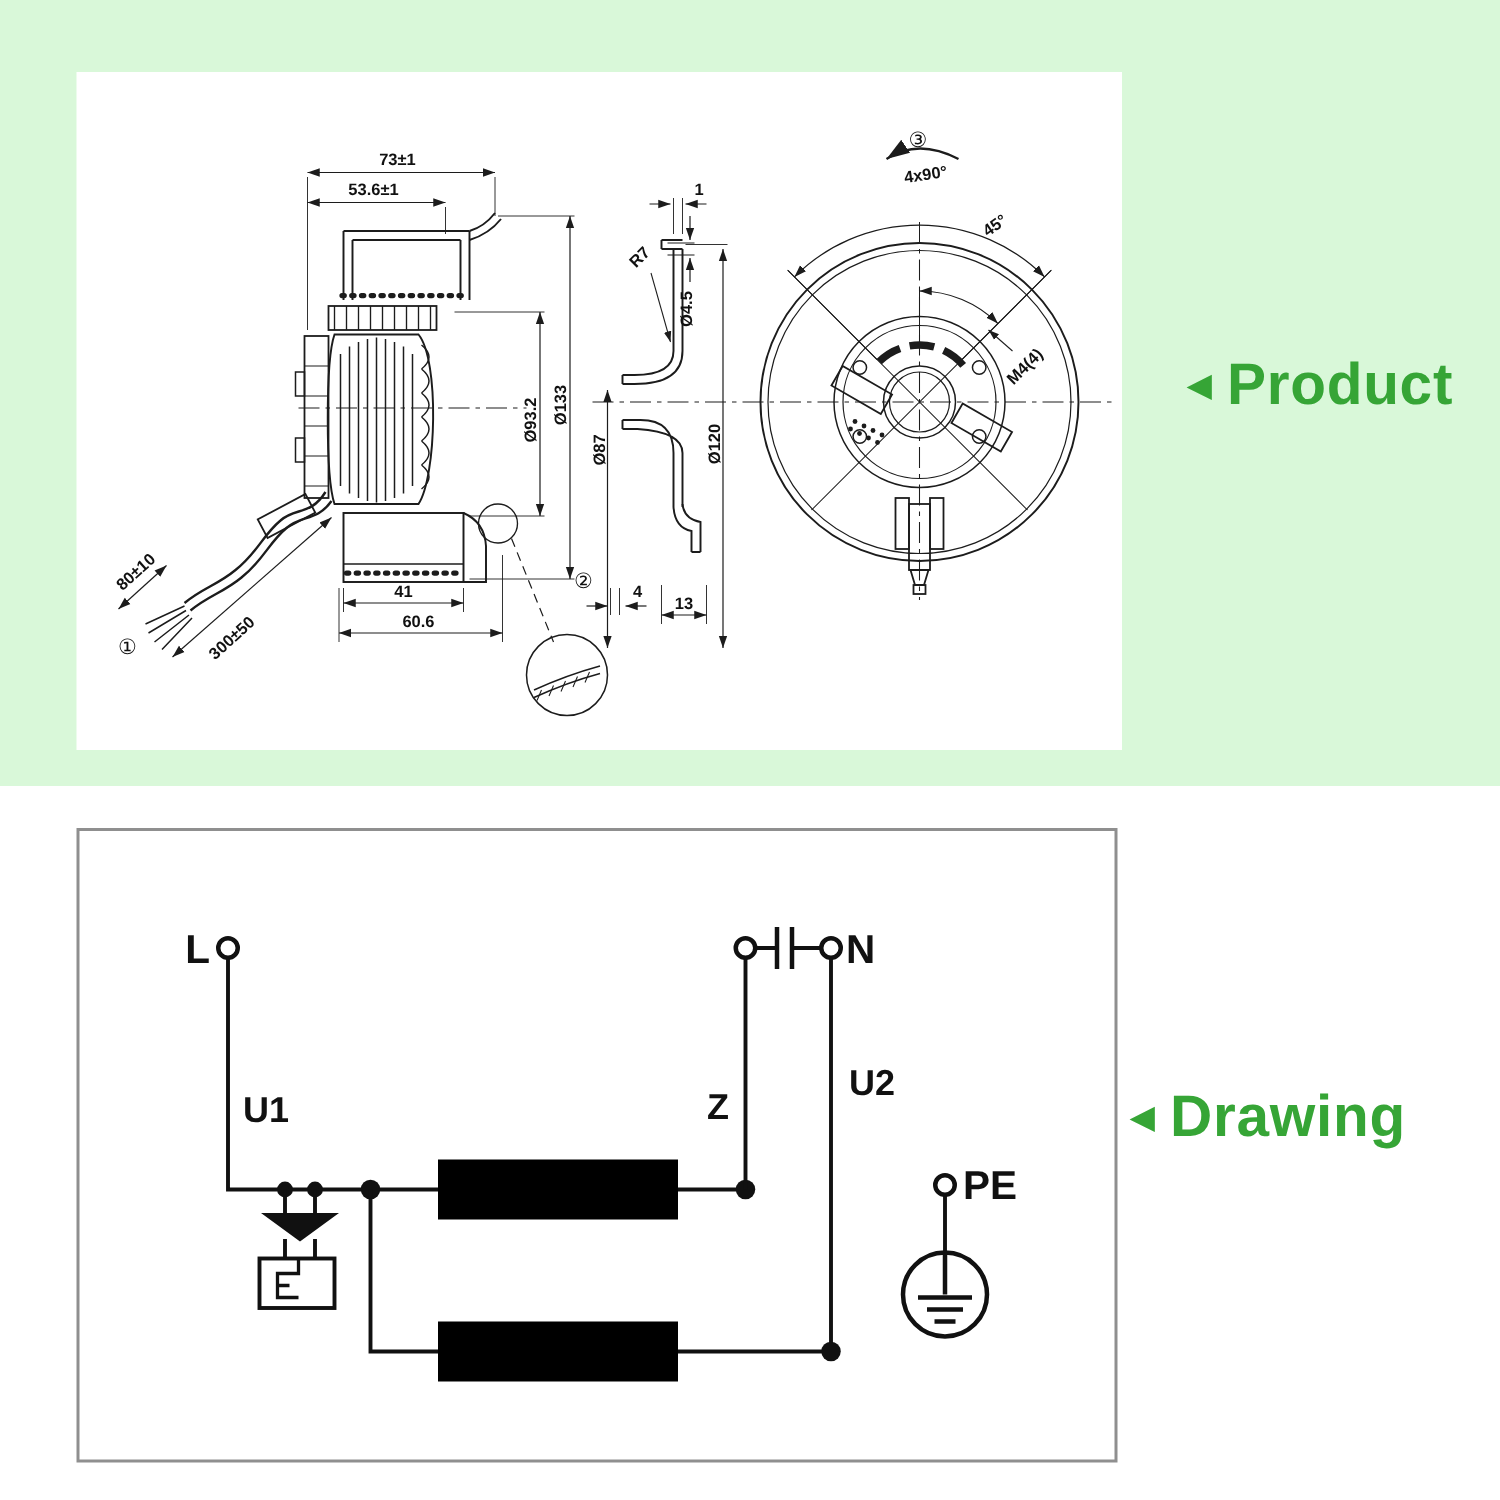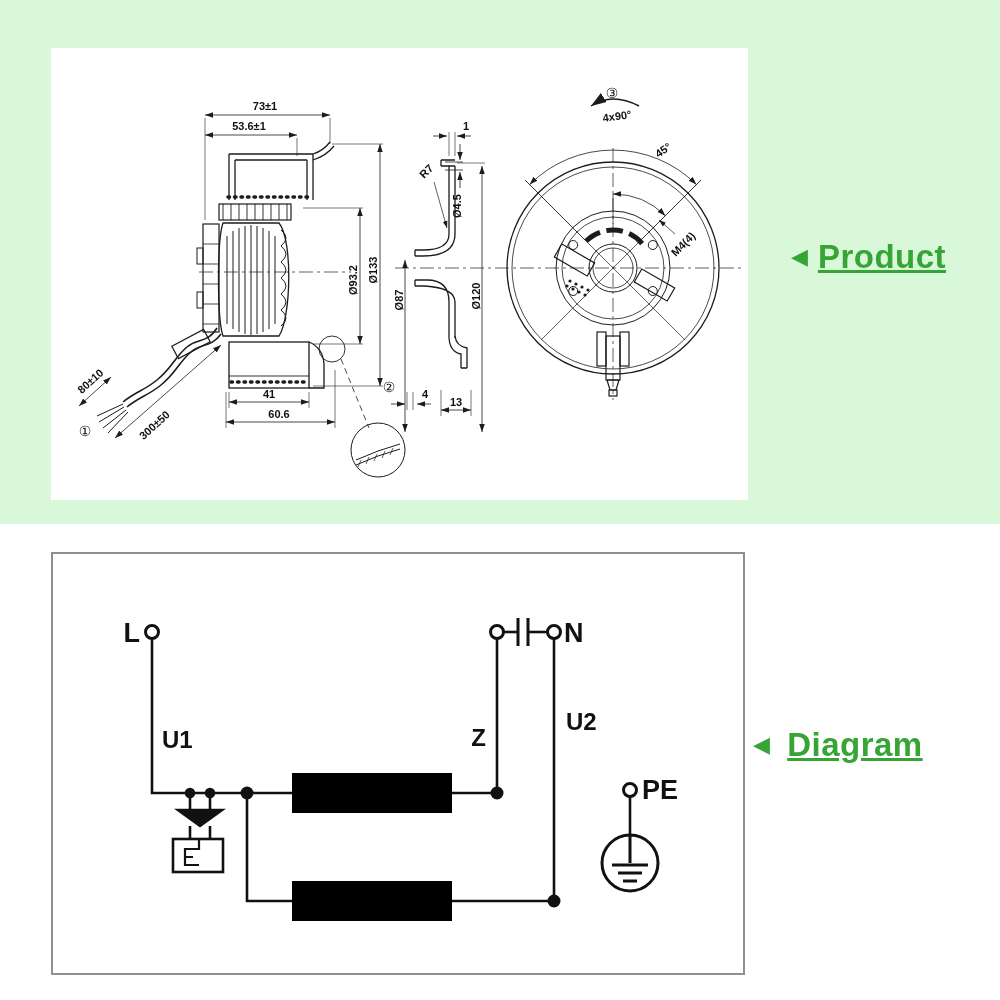--- a/index.html
+++ b/index.html
@@ -6,21 +6,21 @@
   body{
     width:1000px;height:1000px;position:relative;background:#ffffff;
     font-family:"Liberation Sans", sans-serif;overflow:hidden;
   }
   .mint-bg{position:absolute;left:0;top:0;width:1000px;height:524px;background:#d9f8d9;}
   .panel{position:absolute;background:#ffffff;}
   .panel-product{left:51px;top:48px;width:697px;height:452px;}
   .panel-wiring{left:51px;top:552px;width:690px;height:419px;border:2px solid #8f8f8f;}
   .caption{position:absolute;display:flex;align-items:center;color:#36a536;}
   .caption .arrow{font-size:22px;line-height:22px;margin-right:10px;color:#36a536;}
-  .caption .lines{font-size:33px;font-weight:800;line-height:37px;letter-spacing:0.5px;text-decoration:underline;}
+  .caption .lines{font-size:39px;font-weight:800;line-height:37px;letter-spacing:0.5px;}
   .caption-product{left:791px;top:238px;}
   .caption-wiring{left:753px;top:726px;}
   .caption-wiring .lines{text-align:center;min-width:150px;}
   svg{position:absolute;left:0;top:0;}
   svg .ln{fill:none;stroke:#1c1c1c;}
   svg text{fill:#111;stroke:none;font-family:"Liberation Sans",sans-serif;}
   .dimtxt{font-size:11px;font-weight:700;}
   .calltxt{font-size:14px;font-weight:400;}
   .wiretxt{font-size:24px;font-weight:700;}
   .wiretxt-big{font-size:27px;font-weight:700;}
@@ -244,15 +244,15 @@
 <div class="caption caption-product">
   <span class="arrow">◀</span>
   <div class="lines">
     <div>Product</div>
   </div>
 </div>
 
 <div class="caption caption-wiring">
   <span class="arrow">◀</span>
   <div class="lines">
-    <div>Diagram</div>
+    <div>Drawing</div>
   </div>
 </div>
 
 </body></html>

